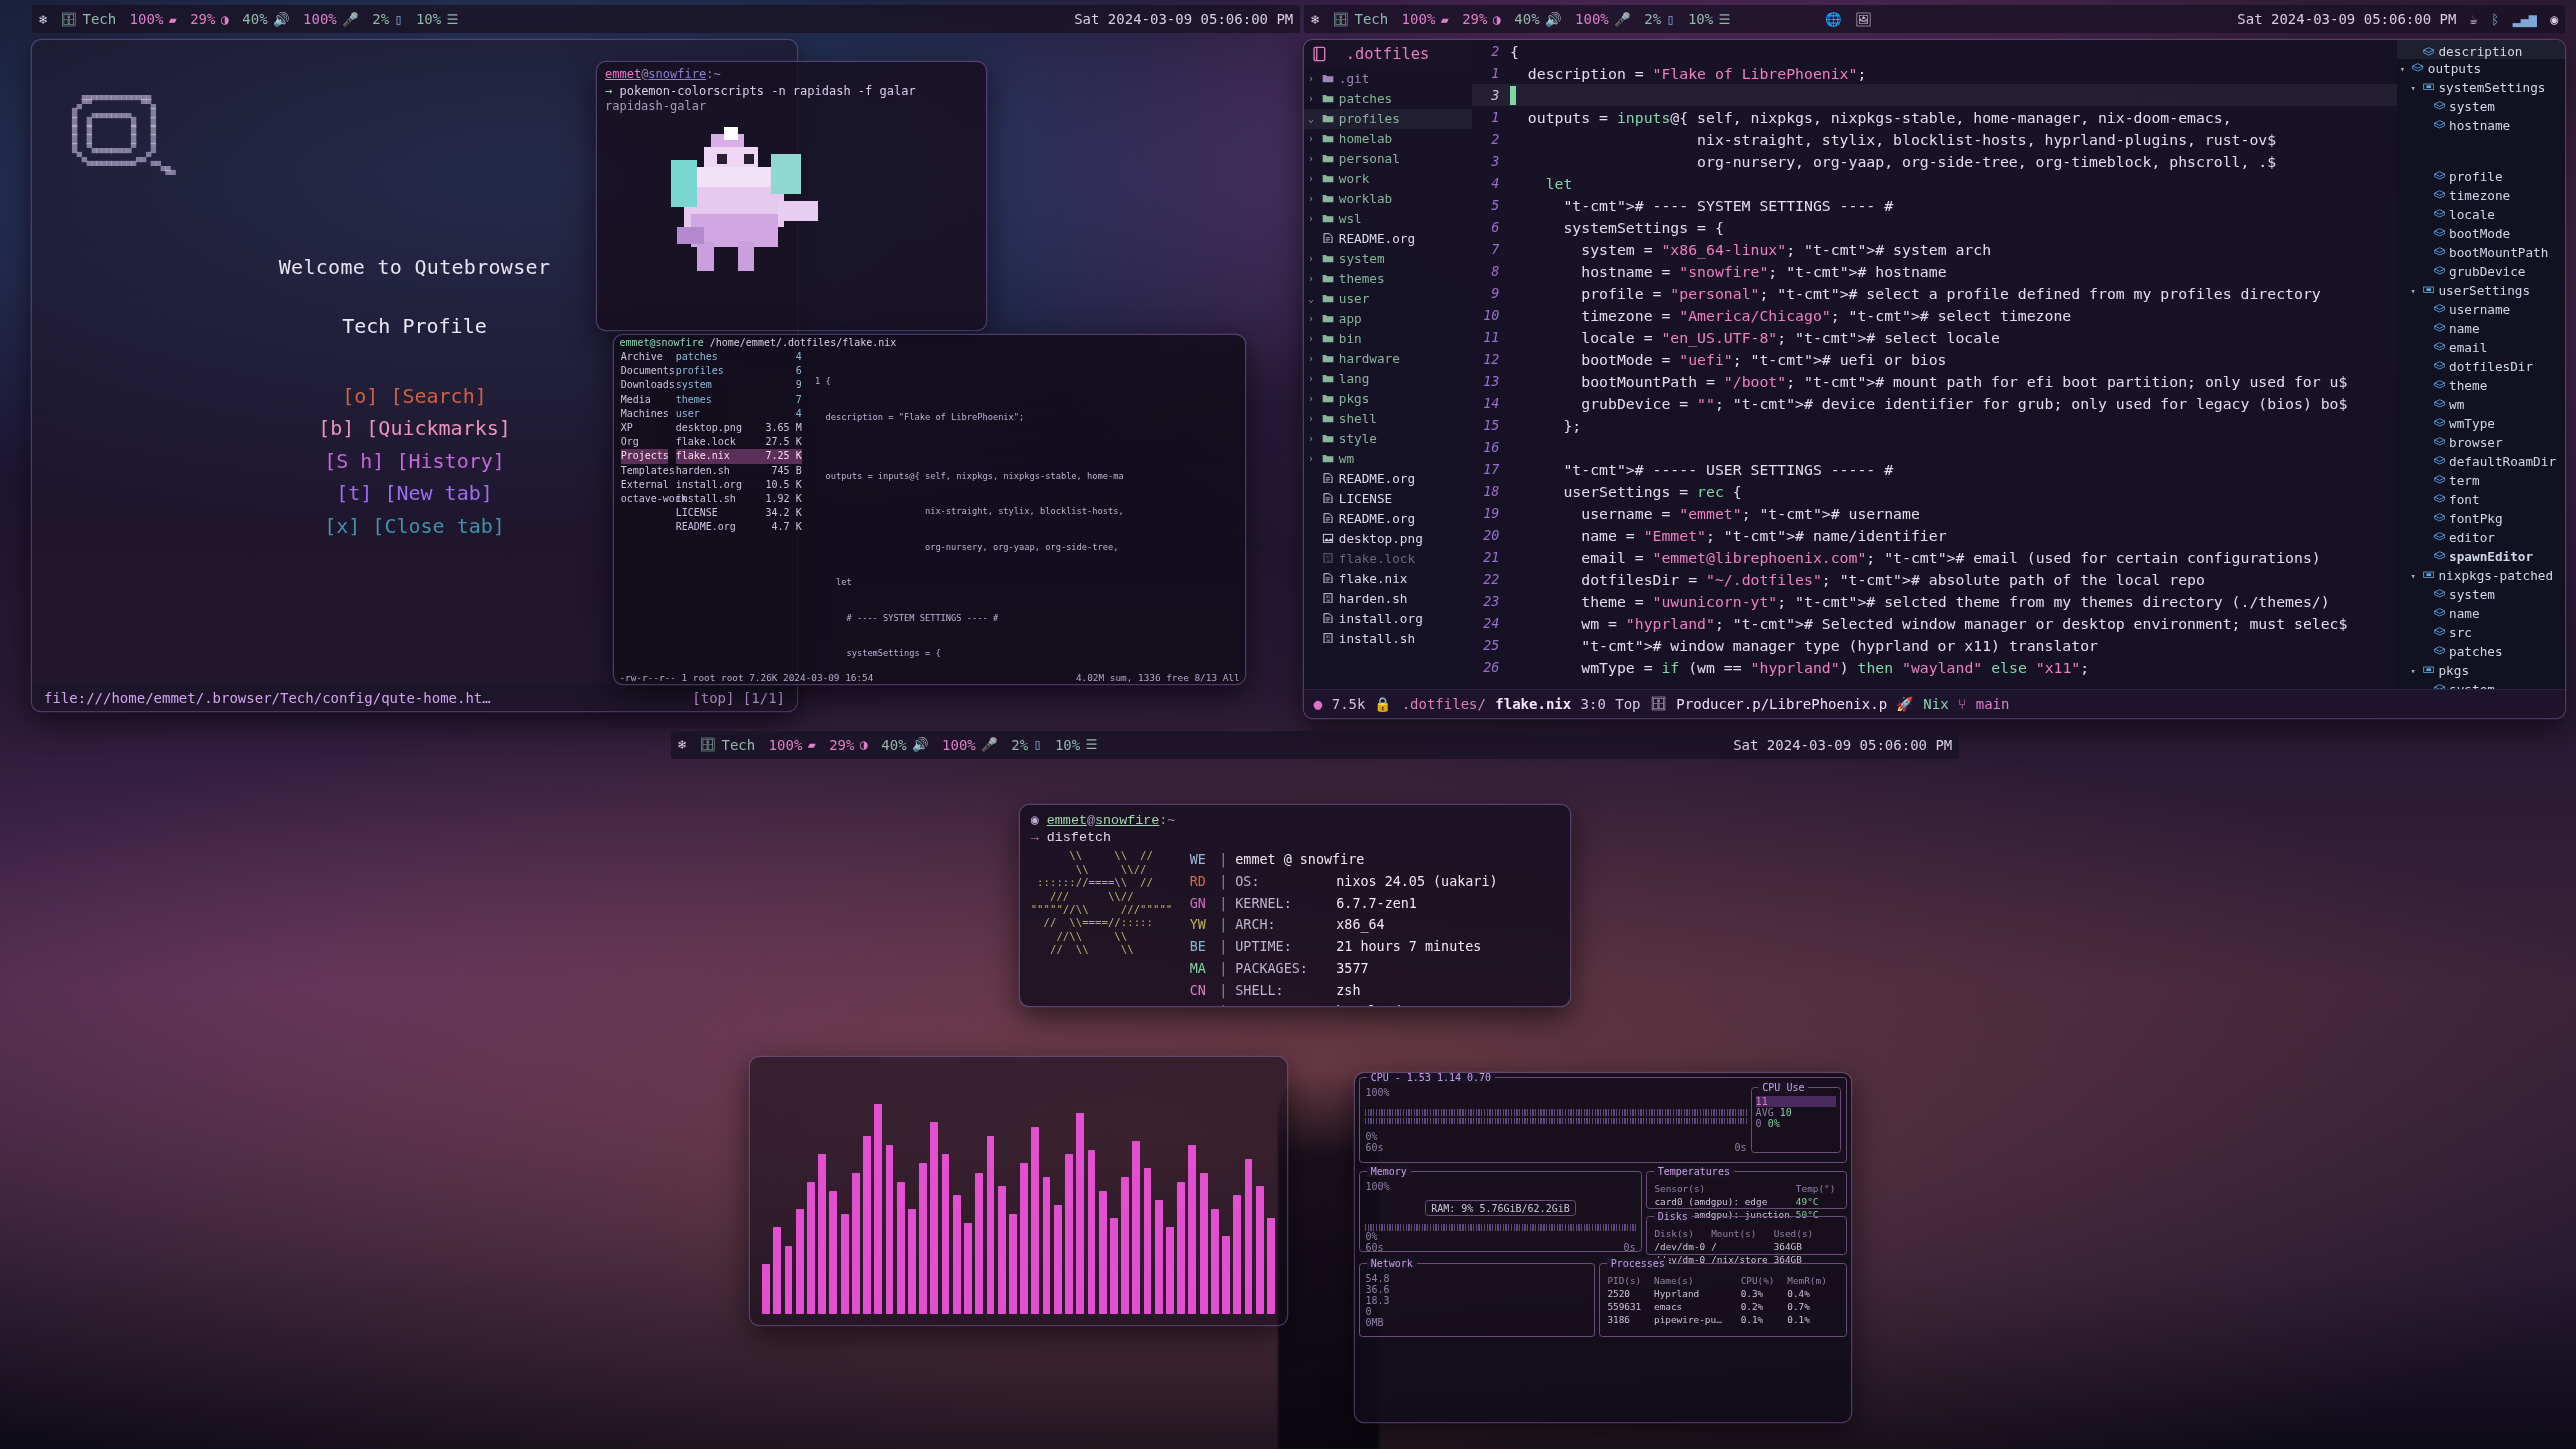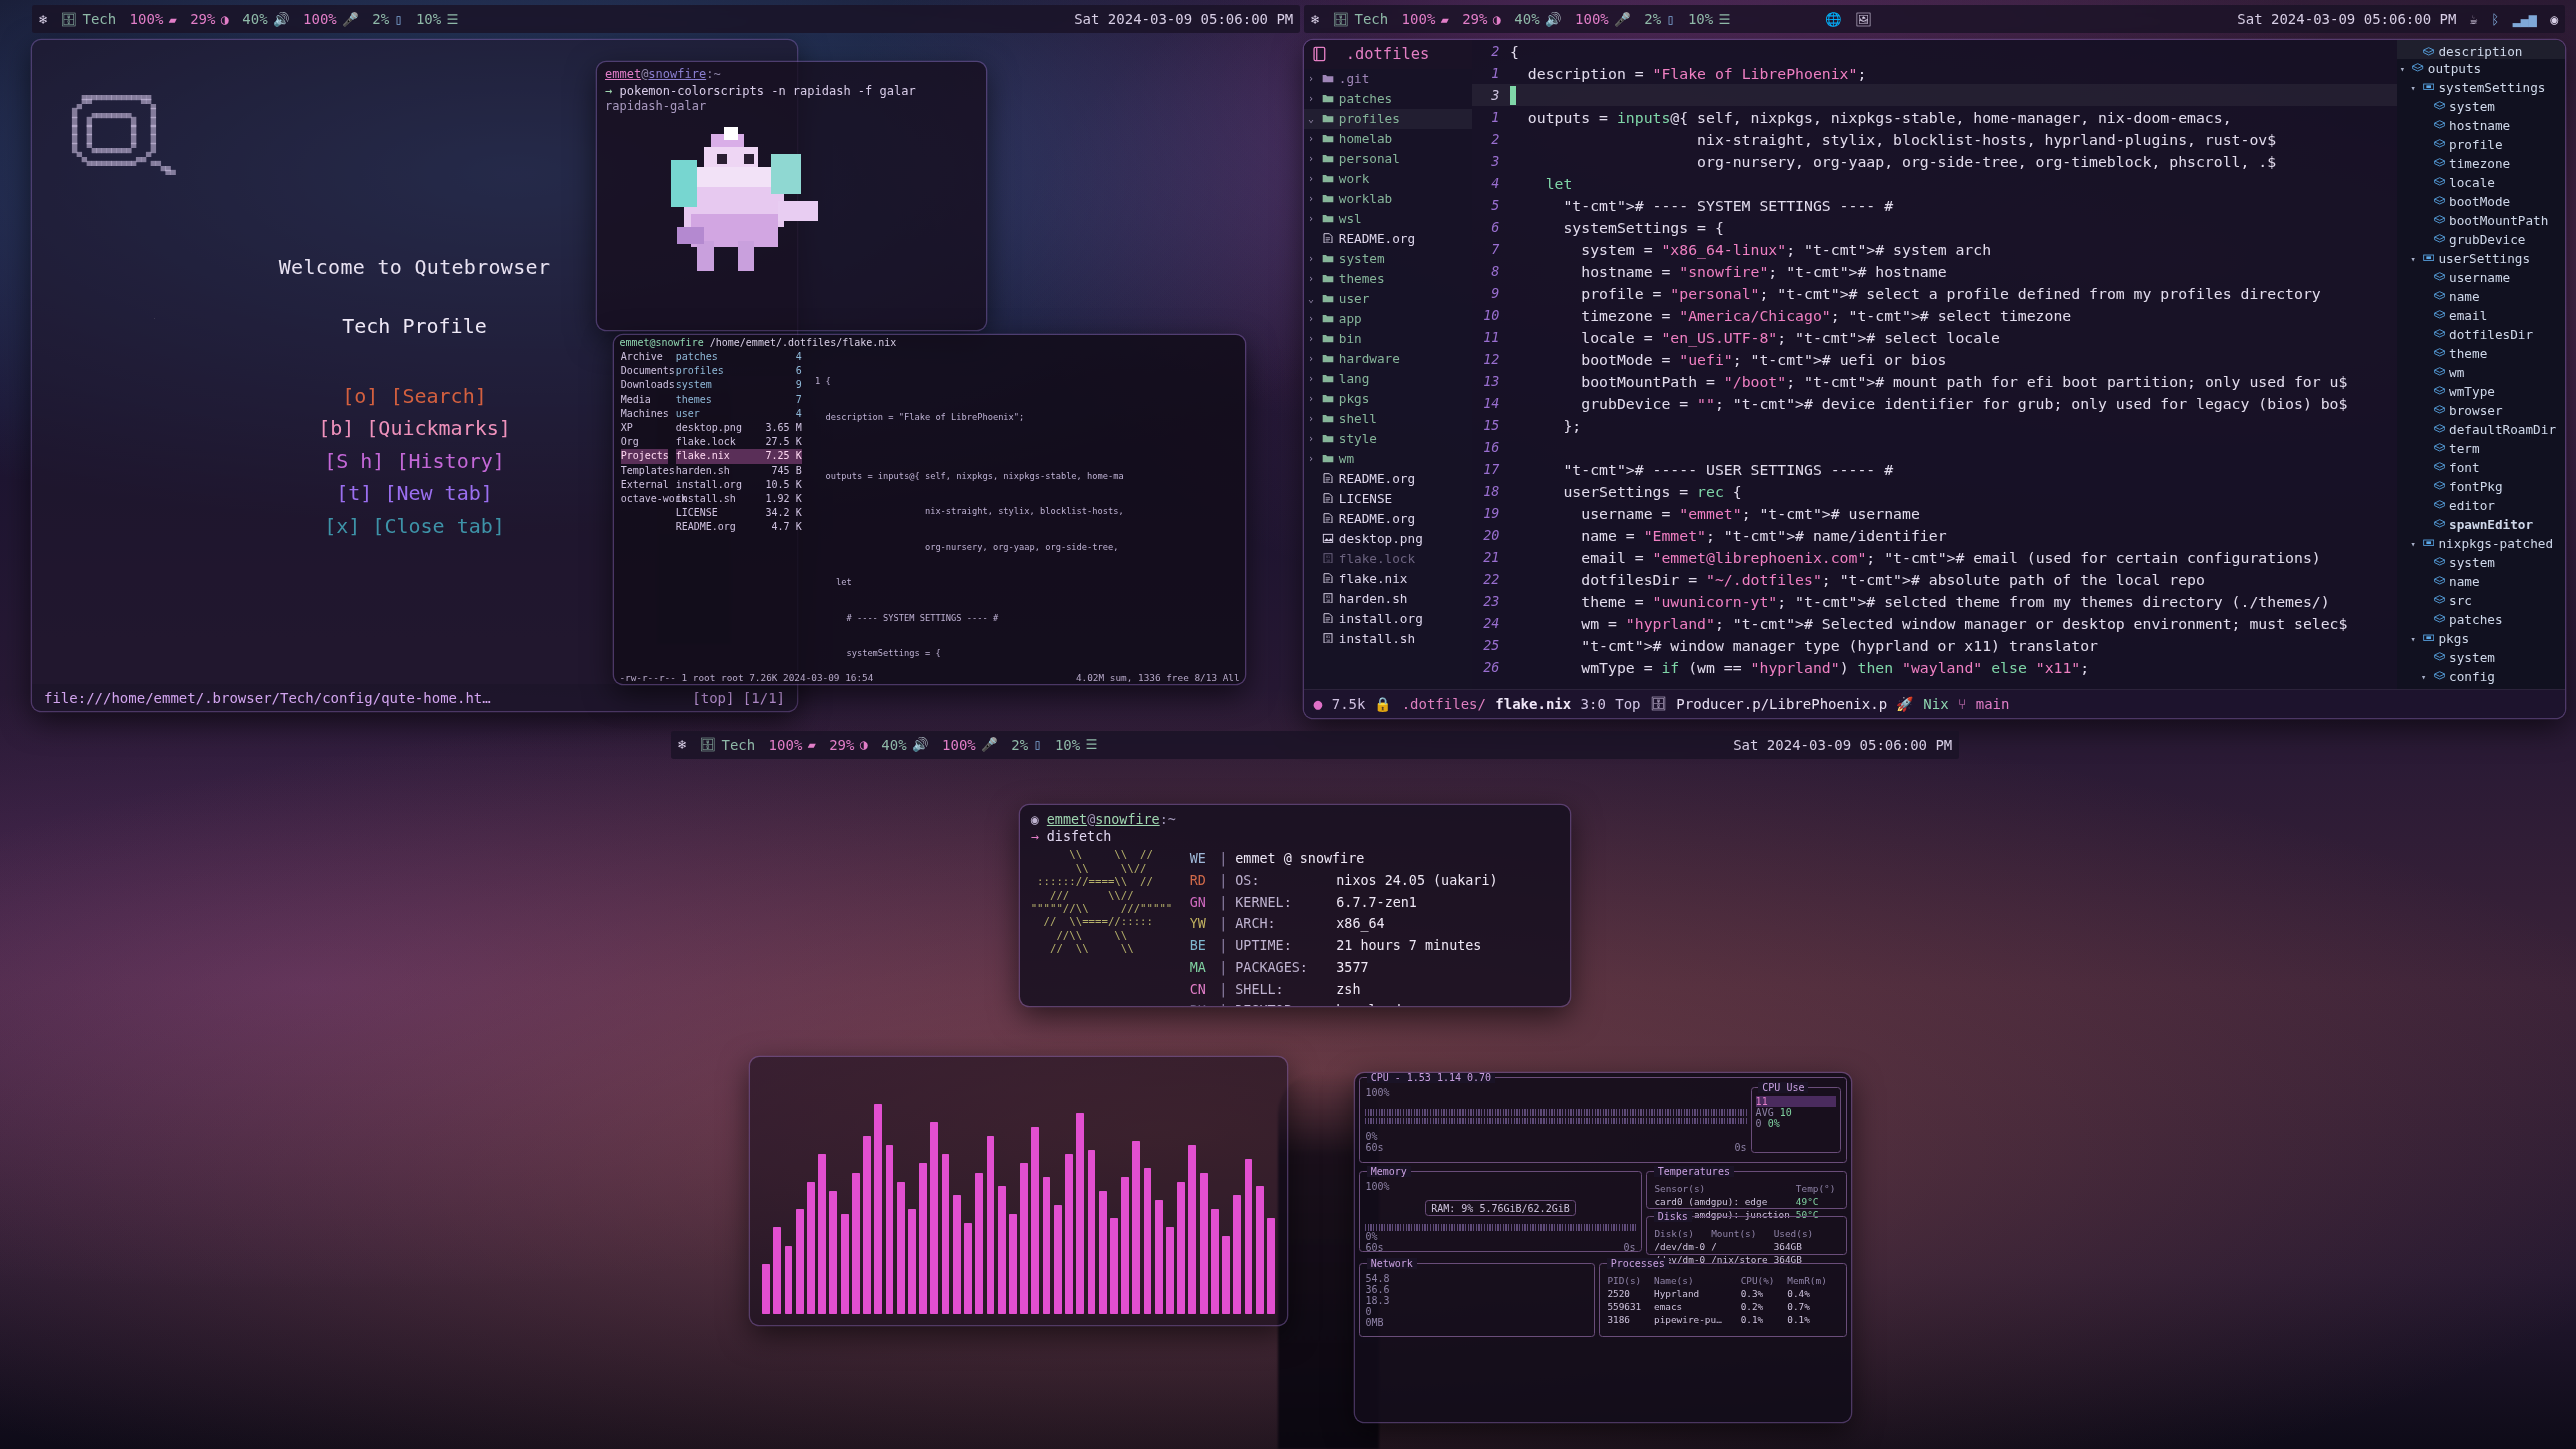--- a/index.html
+++ b/index.html
@@ -127,21 +127,21 @@
   .modeline .lock { color:#e0528f; }
   .modeline .path1 { color:#e07fc0; }
   .modeline .path2 { color:#f0e8f8; font-weight:bold; }
   .modeline .pos { color:#d3c6e6; }
   .modeline .prj { color:#e8dff2; }
   .modeline .nix { color:#8fd6b0; }
   .modeline .branch { color:#e27ec8; }
 
   
   #term2 { background:rgba(22,15,32,.86); color:#d8cee8; font-size:13.4px; }
-  .t2hdr { padding:6.7px 10.7px 0 10.7px; }
+  .t2hdr { padding:6.7px 10.7px 0 10.7px;font-family:Liberation Mono, monospace; }
   .t2hdr .u { color:#9fd6b0; text-decoration:underline; }
   .t2hdr .h { color:#9fd6b0; text-decoration:underline; }
   .fetch { display:flex; gap:17.4px; padding:4px 10.7px; }
   .fart { white-space:pre; color:#b5b06a; font-size:10.7px; line-height:1.25; }
   .frows { font-size:13.4px; line-height:1.62; }
   .frows .lbl { color:#bfb3d0; display:inline-block; width:101px; }
   .frows .val { color:#efe8f6; }
   .frows .tag { display:inline-block; width:29.5px; }
 
   
@@ -773,21 +773,21 @@
             <span>system</span>
           </div>
           <div class="oi" style="padding-left: 24px;">
             <span class="ochev"></span>
             <span class="obox"><svg width="11.4" height="9.4" viewBox="0 0 17 14">
                 <path d="M8.5 1L16 4.5 8.5 8 1 4.5z" fill="none" stroke="#5aa8e8" stroke-width="1.3"></path>
                 <path d="M1 4.5v4L8.5 12l7.5-3.5v-4" fill="none" stroke="#5aa8e8" stroke-width="1.3"></path>
               </svg></span>
             <span>hostname</span>
           </div>
-          <div class="oi" style="padding-left: 24px;">
+          <div class="oi" style="padding-left: 24px; margin-top: 32px;">
             <span class="ochev"></span>
             <span class="obox"><svg width="11.4" height="9.4" viewBox="0 0 17 14">
                 <path d="M8.5 1L16 4.5 8.5 8 1 4.5z" fill="none" stroke="#5aa8e8" stroke-width="1.3"></path>
                 <path d="M1 4.5v4L8.5 12l7.5-3.5v-4" fill="none" stroke="#5aa8e8" stroke-width="1.3"></path>
               </svg></span>
             <span>profile</span>
           </div>
           <div class="oi" style="padding-left: 24px;">
             <span class="ochev"></span>
             <span class="obox"><svg width="11.4" height="9.4" viewBox="0 0 17 14">

